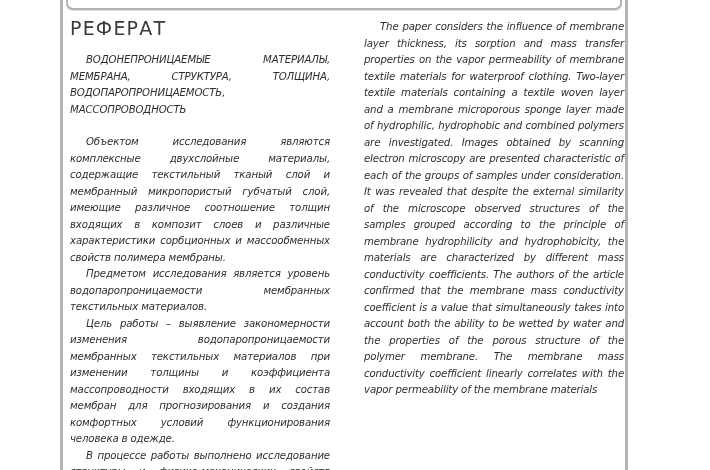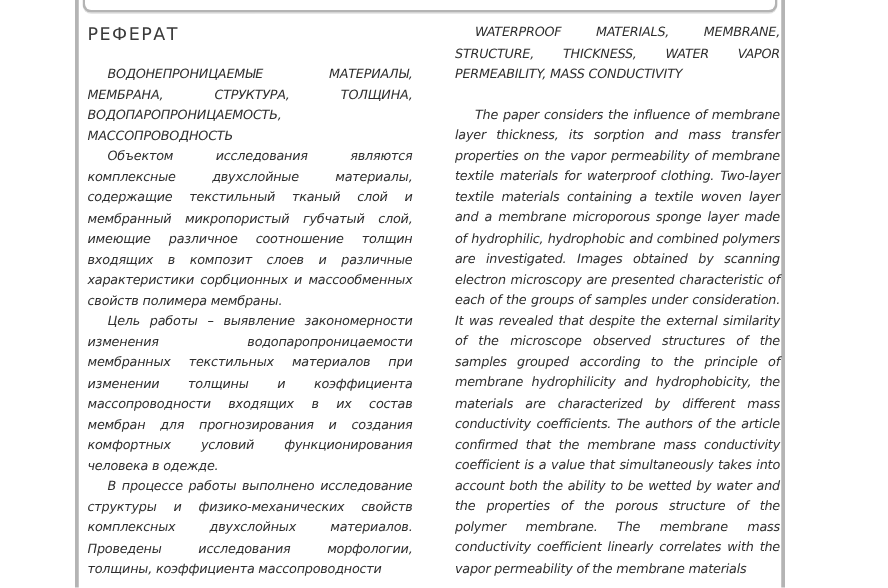--- a/index.html
+++ b/index.html
@@ -40,21 +40,21 @@
     .column {
       position: absolute;
       top: 19px;
       width: 260px;
     }
     .col-ru { left: 70px; }
     .col-en { left: 364px; }
 
     .heading {
       font-family: "DejaVu Sans", sans-serif;
-      font-size: 14px;
+      font-size: 19px;
       letter-spacing: 1.2px;
       color: #3a3a3a;
       margin: 0 0 15px 0;
       line-height: 18px;
       font-weight: normal;
     }
     .keywords {
       font-family: "DejaVu Sans", sans-serif;
       font-style: italic;
       font-size: 10.2px;
@@ -69,34 +69,34 @@
       font-family: "DejaVu Sans", sans-serif;
       font-style: italic;
       font-size: 10.2px;
       line-height: 16.5px;
       text-align: justify;
       text-indent: 16px;
       margin: 0;
       color: #2e2e2e;
       letter-spacing: -0.15px;
     }
-    .col-ru .keywords { margin-bottom: 0; }
+    .col-ru .keywords { margin-bottom: 16px; }
     .col-en .keywords { margin-bottom: 16px; }
   </style>
 </head>
 <body>
 
 <div class="frame">
   <div class="top-panel"></div>
 </div>
 
 <div class="column col-ru">
   <h2 class="heading">РЕФЕРАТ</h2>
   <p class="keywords">ВОДОНЕПРОНИЦАЕМЫЕ МАТЕРИАЛЫ, МЕМБРАНА, СТРУКТУРА, ТОЛЩИНА, ВОДОПАРОПРОНИЦАЕМОСТЬ, МАССОПРОВОДНОСТЬ</p>
   <p class="para">Объектом исследования являются комплексные двухслойные материалы, содержащие текстильный тканый слой и мембранный микропористый губчатый слой, имеющие различное соотношение толщин входящих в композит слоев и различные характеристики сорбционных и массообменных свойств полимера мембраны.</p>
+  <p class="para">Предметом исследования является уровень водопаропроницаемости мембранных текстильных материалов.</p>
   <p class="para">Цель работы – выявление закономерности изменения водопаропроницаемости мембранных текстильных материалов при изменении толщины и коэффициента массопроводности входящих в их состав мембран для прогнозирования и создания комфортных условий функционирования человека в одежде.</p>
   <p class="para">В процессе работы выполнено исследование структуры и физико-механических свойств комплексных двухслойных материалов. Проведены исследования морфологии, толщины, коэффициента массопроводности</p>
 </div>
 
 <div class="column col-en">
-  <p class="keywords">WATERPROOF MATERIALS, MEMBRANE, STRUCTURE, THICKNESS, WATER VAPOR PERMEABILITY, MASS CONDUCTIVITY</p>
   <p class="para">The paper considers the influence of membrane layer thickness, its sorption and mass transfer properties on the vapor permeability of membrane textile materials for waterproof clothing. Two-layer textile materials containing a textile woven layer and a membrane microporous sponge layer made of hydrophilic, hydrophobic and combined polymers are investigated. Images obtained by scanning electron microscopy are presented characteristic of each of the groups of samples under consideration. It was revealed that despite the external similarity of the microscope observed structures of the samples grouped according to the principle of membrane hydrophilicity and hydrophobicity, the materials are characterized by different mass conductivity coefficients. The authors of the article confirmed that the membrane mass conductivity coefficient is a value that simultaneously takes into account both the ability to be wetted by water and the properties of the porous structure of the polymer membrane.  The membrane mass conductivity coefficient linearly correlates with the vapor permeability of the membrane materials</p>
 </div>
 
 </body></html>

